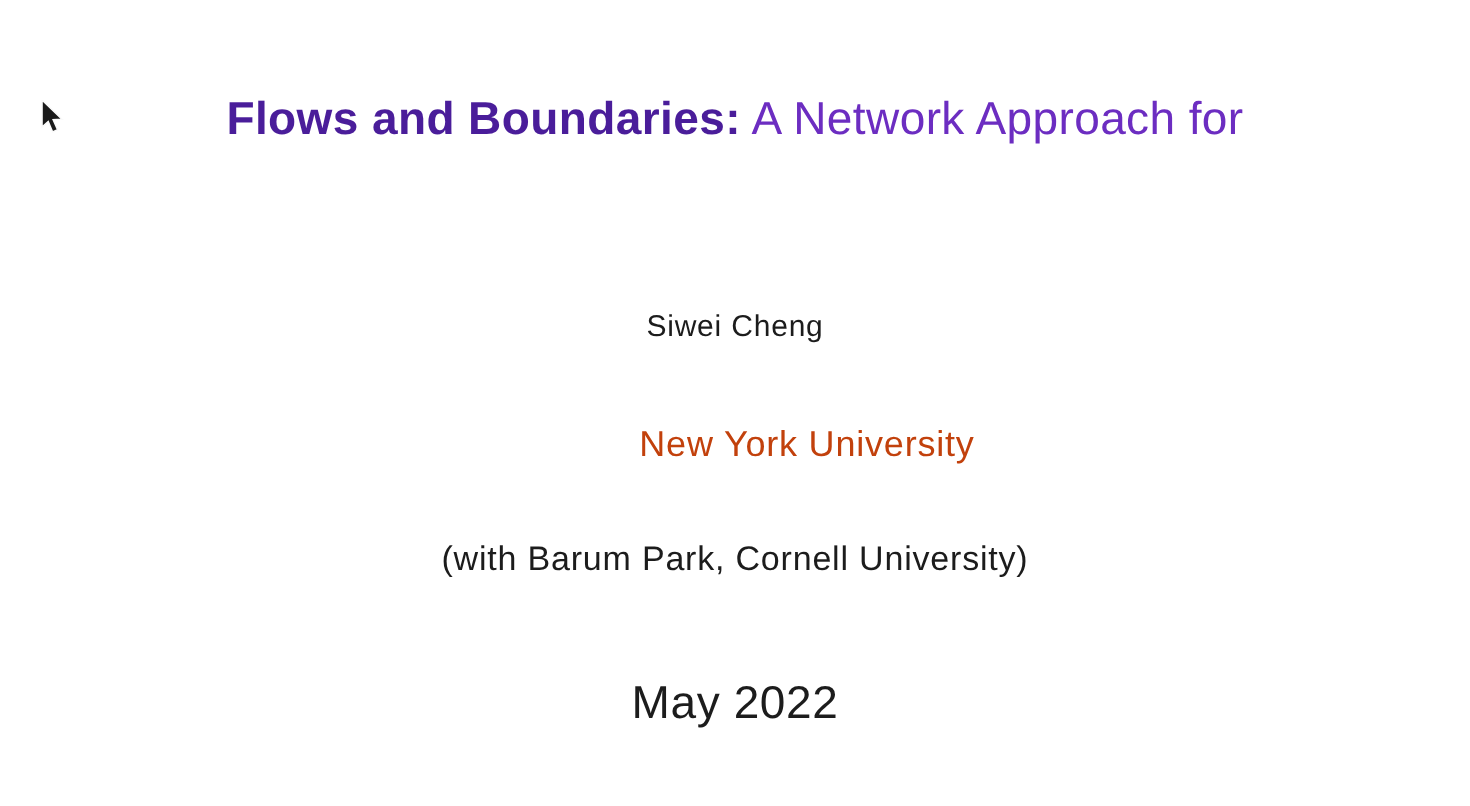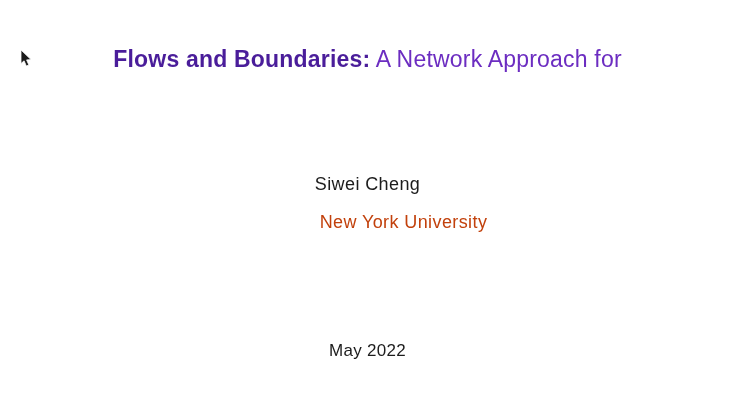--- a/index.html
+++ b/index.html
@@ -25,22 +25,22 @@
   #title-block {
     top: 44px;
     font-size: 23px;
     line-height: 30px;
     letter-spacing: 0.2px;
   }
   #title-bold {
     font-weight: 700;
   }
   #author-line {
-    top: 172px;
-    font-size: 18px;
+    top: 152px;
+    font-size: 15px;
     line-height: 24px;
     letter-spacing: 0.4px;
   }
   #institute-line {
     top: 210px;
     font-size: 18px;
     line-height: 24px;
     letter-spacing: 0.4px;
   }
   #collab-line {
@@ -50,21 +50,21 @@
     letter-spacing: 0.4px;
   }
   #venue-line {
     top: 315px;
     font-size: 17px;
     line-height: 24px;
     letter-spacing: 0.3px;
   }
   #date-line {
     top: 339px;
-    font-size: 17px;
+    font-size: 23px;
     line-height: 24px;
     letter-spacing: 0.3px;
   }
   #venue-at {
     font-weight: 700;
     font-size: 18px;
   }
   #cursor {
     position: absolute;
     left: 20px;
@@ -82,20 +82,21 @@
   <div class="line" id="title-block">
     <div>
       <span id="title-bold" style="color: rgb(74, 29, 154);">Flows and Boundaries:</span><span style="color: rgb(108, 45, 193);"> A Network Approach for</span>
     </div>
   </div>
 
   <div class="line" id="author-line" style="color: rgb(28, 28, 28);">Siwei Cheng</div>
 
   <div class="line" id="institute-line" style="color: #c2410c; padding-left: 36px;">New York University</div>
 
+  <div class="line" id="collab-line" style="color: rgb(28, 28, 28);">(with Barum Park, Cornell University)</div>
 
 
   <div class="line" id="date-line" style="color: rgb(28, 28, 28);">May 2022</div>
 
   <svg id="cursor" viewBox="0 0 12 17" xmlns="http://www.w3.org/2000/svg">
     <path d="M1 0 L1 13.5 L4.1 10.8 L6.3 16 L8.8 14.9 L6.6 9.9 L11 9.6 Z" fill="#1a1a1a" stroke="#fafafa" stroke-width="0.8"></path>
   </svg>
 
 </div>
 

